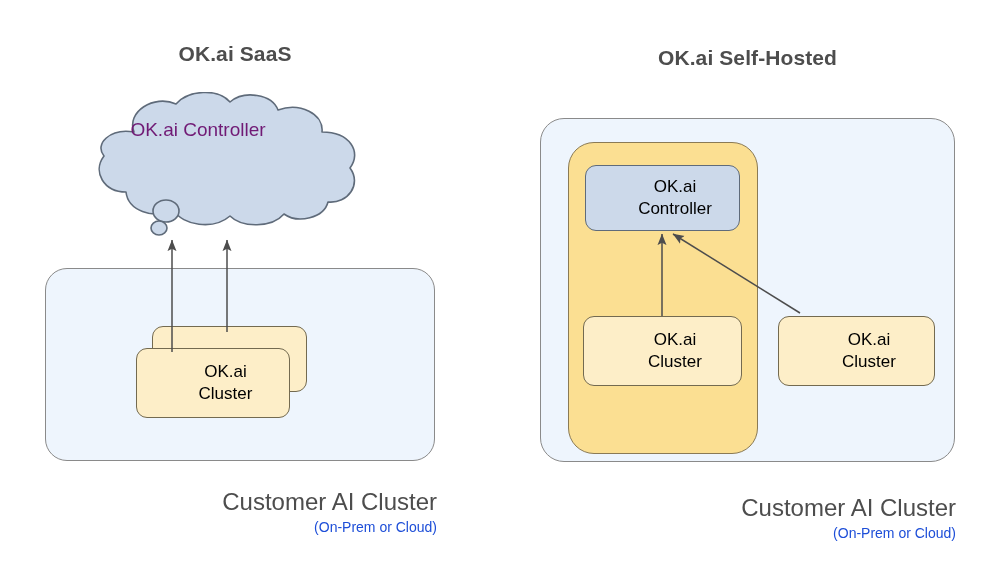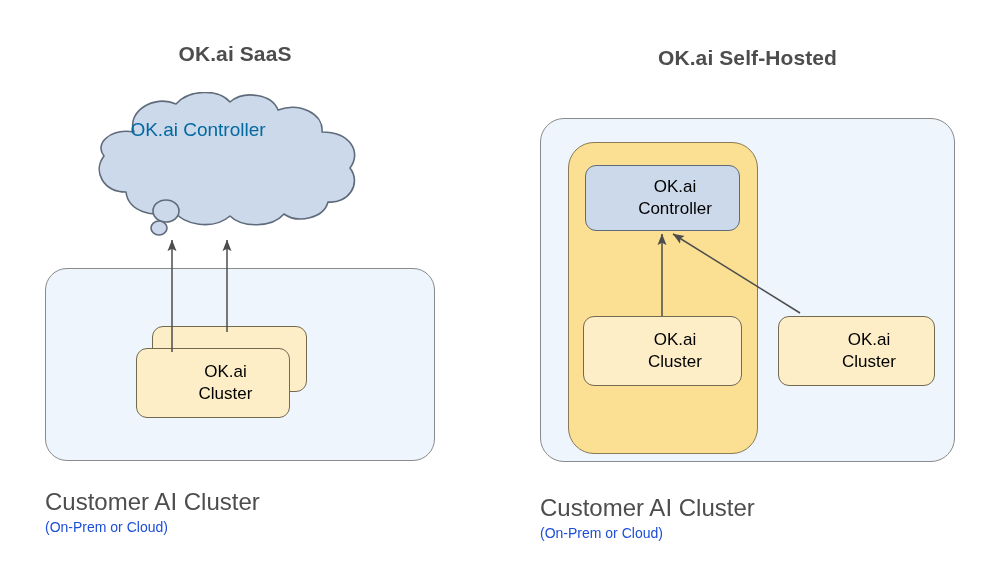--- a/index.html
+++ b/index.html
@@ -30,21 +30,21 @@
     text-align: center;
     letter-spacing: 0.1px;
     white-space: nowrap;
   }
   #title-saas      { left: 70px;  top: 42px; width: 330px; }
   #title-selfhost  { left: 540px; top: 46px; width: 415px; }
 
   
   .caption {
     position: absolute;
-    text-align: left;
+    text-align: right;
     color: #4d4d4d;
     white-space: nowrap;
   }
   .caption .cap-main {
     display: block;
     font-size: 24px;
     line-height: 30px;
     color: #4d4d4d;
   }
   .caption .cap-sub {
@@ -108,21 +108,21 @@
     top: 92px;
     width: 305px;
     height: 145px;
   }
   #cloud-label {
     position: absolute;
     left: 88px;
     top: 118px;
     width: 220px;
     text-align: center;
-    color: #0369a1;
+    color: #701a75;
   }
   #cloud-label .cloud-title {
     display: block;
     font-size: 19px;
     line-height: 24px;
   }
   #cloud-label .cloud-url {
     display: block;
     font-size: 13px;
     line-height: 18px;

